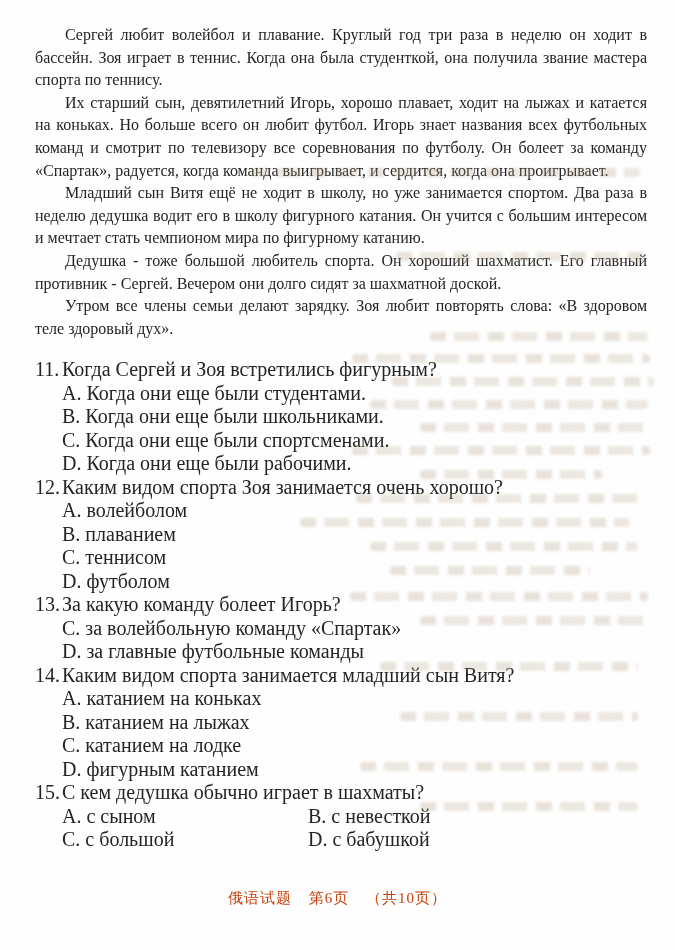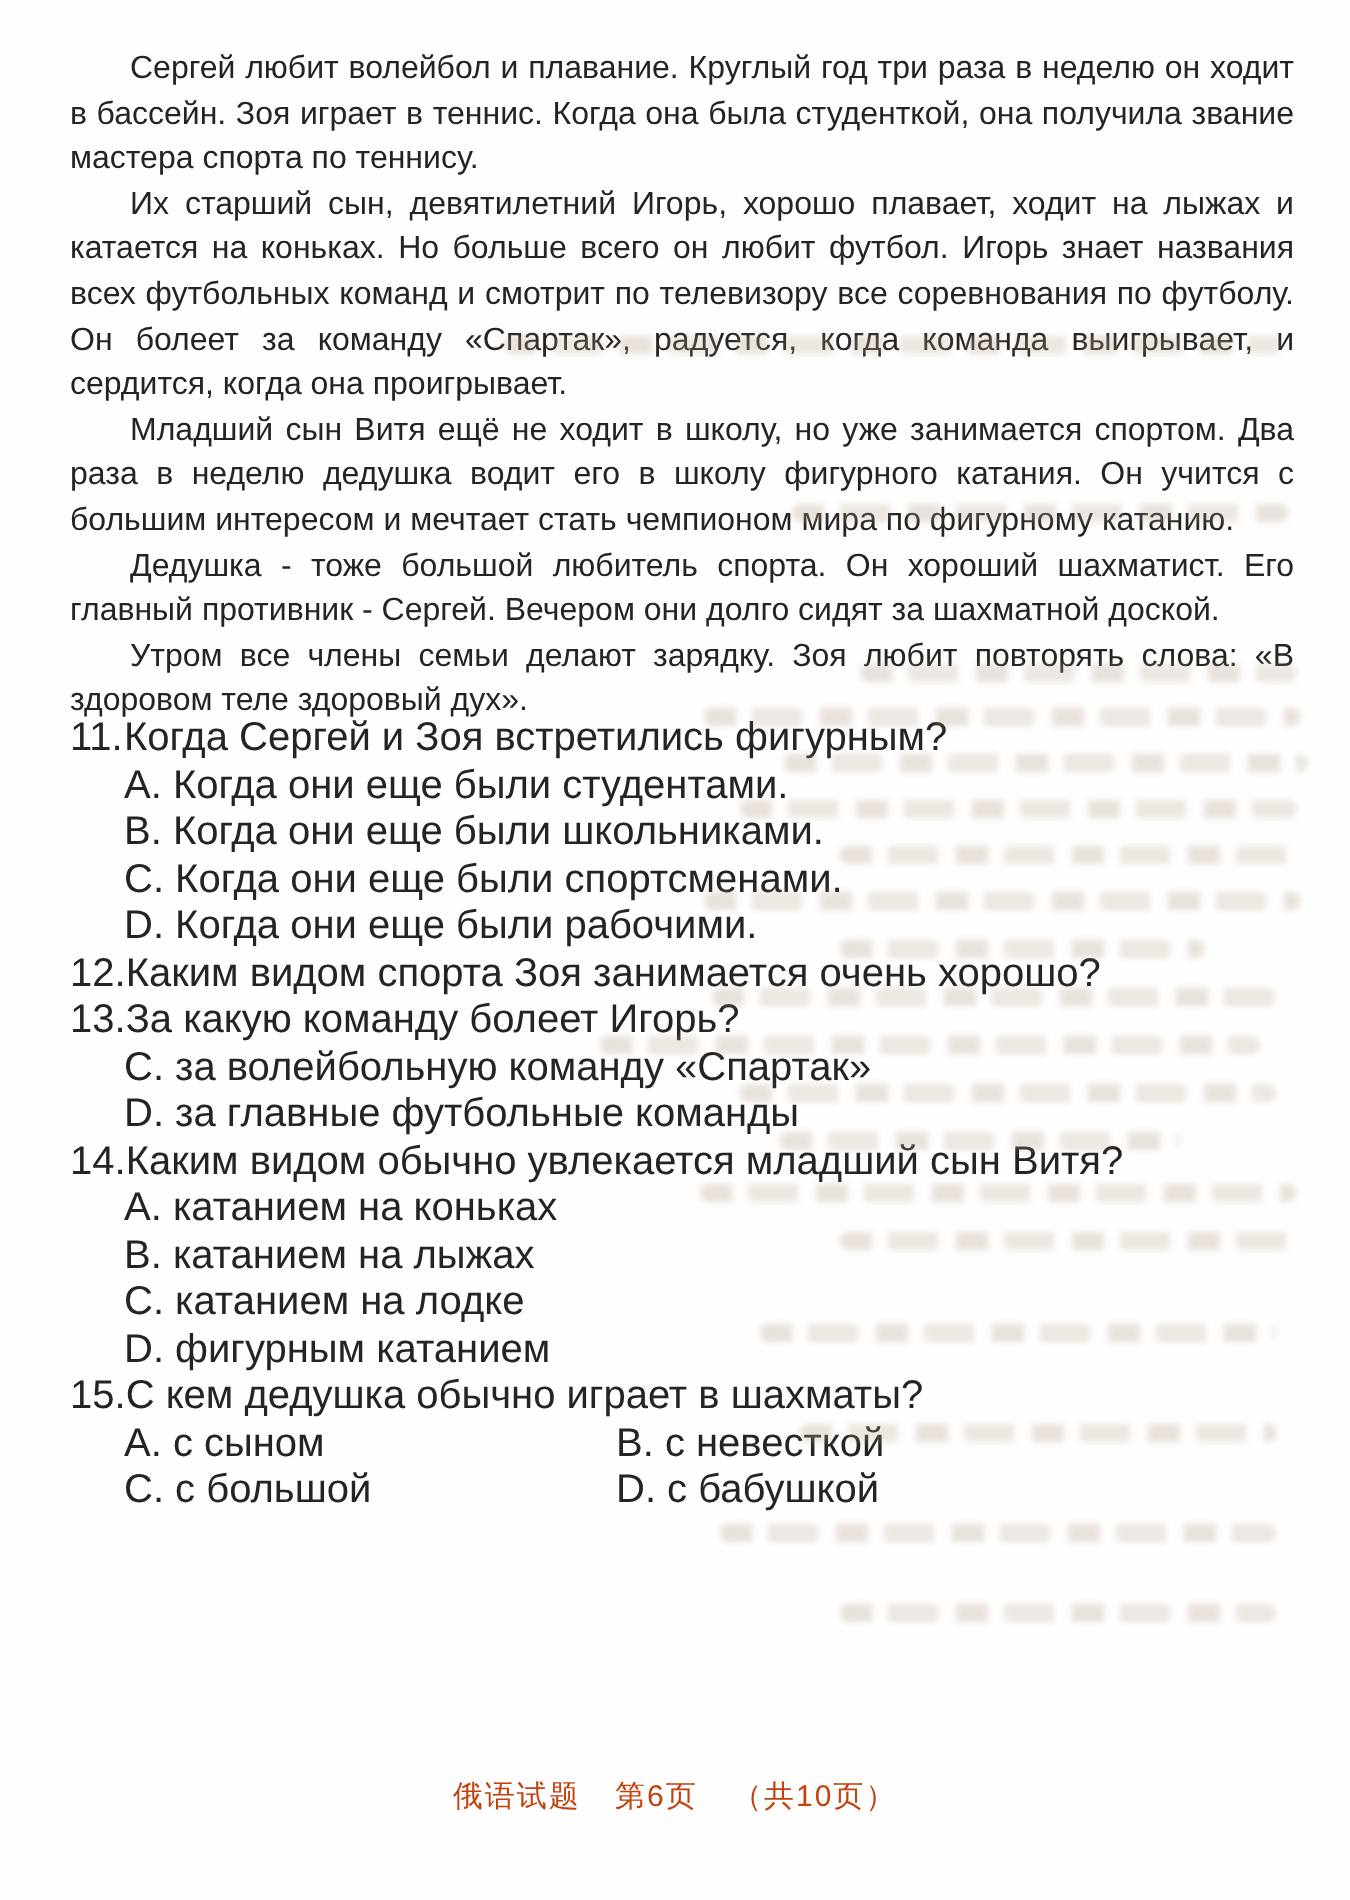--- a/index.html
+++ b/index.html
@@ -5,21 +5,21 @@
   html, body {
     margin: 0; padding: 0;
     width: 675px; height: 950px;
     background: #ffffff;
     overflow: hidden;
   }
   .sheet {
     position: relative;
     width: 675px; height: 950px;
     background: #fefefe;
-    font-family: Liberation Sans, sans-serif;
+    font-family: Liberation Serif, serif;
     color: #242424;
   }
   
   .passage {
     position: absolute;
     top: 24px; left: 35px;
     width: 612px;
     font-size: 16px;
     line-height: 22.6px;
     text-align: justify;
@@ -104,37 +104,43 @@
         <div class="q-option">C. Когда они еще были спортсменами.</div>
         <div class="q-option">D. Когда они еще были рабочими.</div>
       </div>
     </div>
 
     <div class="question">
       <div class="q-stem">
         <span class="q-num">12.</span>
         <span>Каким видом спорта Зоя занимается очень хорошо?</span>
       </div>
+      <div class="q-options">
+        <div class="q-option">A. волейболом</div>
+        <div class="q-option">B. плаванием</div>
+        <div class="q-option">C. теннисом</div>
+        <div class="q-option">D. футболом</div>
+      </div>
     </div>
 
     <div class="question">
       <div class="q-stem">
         <span class="q-num">13.</span>
         <span>За какую команду болеет Игорь?</span>
       </div>
       <div class="q-options">
         <div class="q-option">C. за волейбольную команду «Спартак»</div>
         <div class="q-option">D. за главные футбольные команды</div>
       </div>
     </div>
 
     <div class="question">
       <div class="q-stem">
         <span class="q-num">14.</span>
-        <span>Каким видом обычно увлекается младший сын Витя?</span>
+        <span>Каким видом спорта занимается младший сын Витя?</span>
       </div>
       <div class="q-options">
         <div class="q-option">A. катанием на коньках</div>
         <div class="q-option">B. катанием на лыжах</div>
         <div class="q-option">C. катанием на лодке</div>
         <div class="q-option">D. фигурным катанием</div>
       </div>
     </div>
 
     <div class="question">

